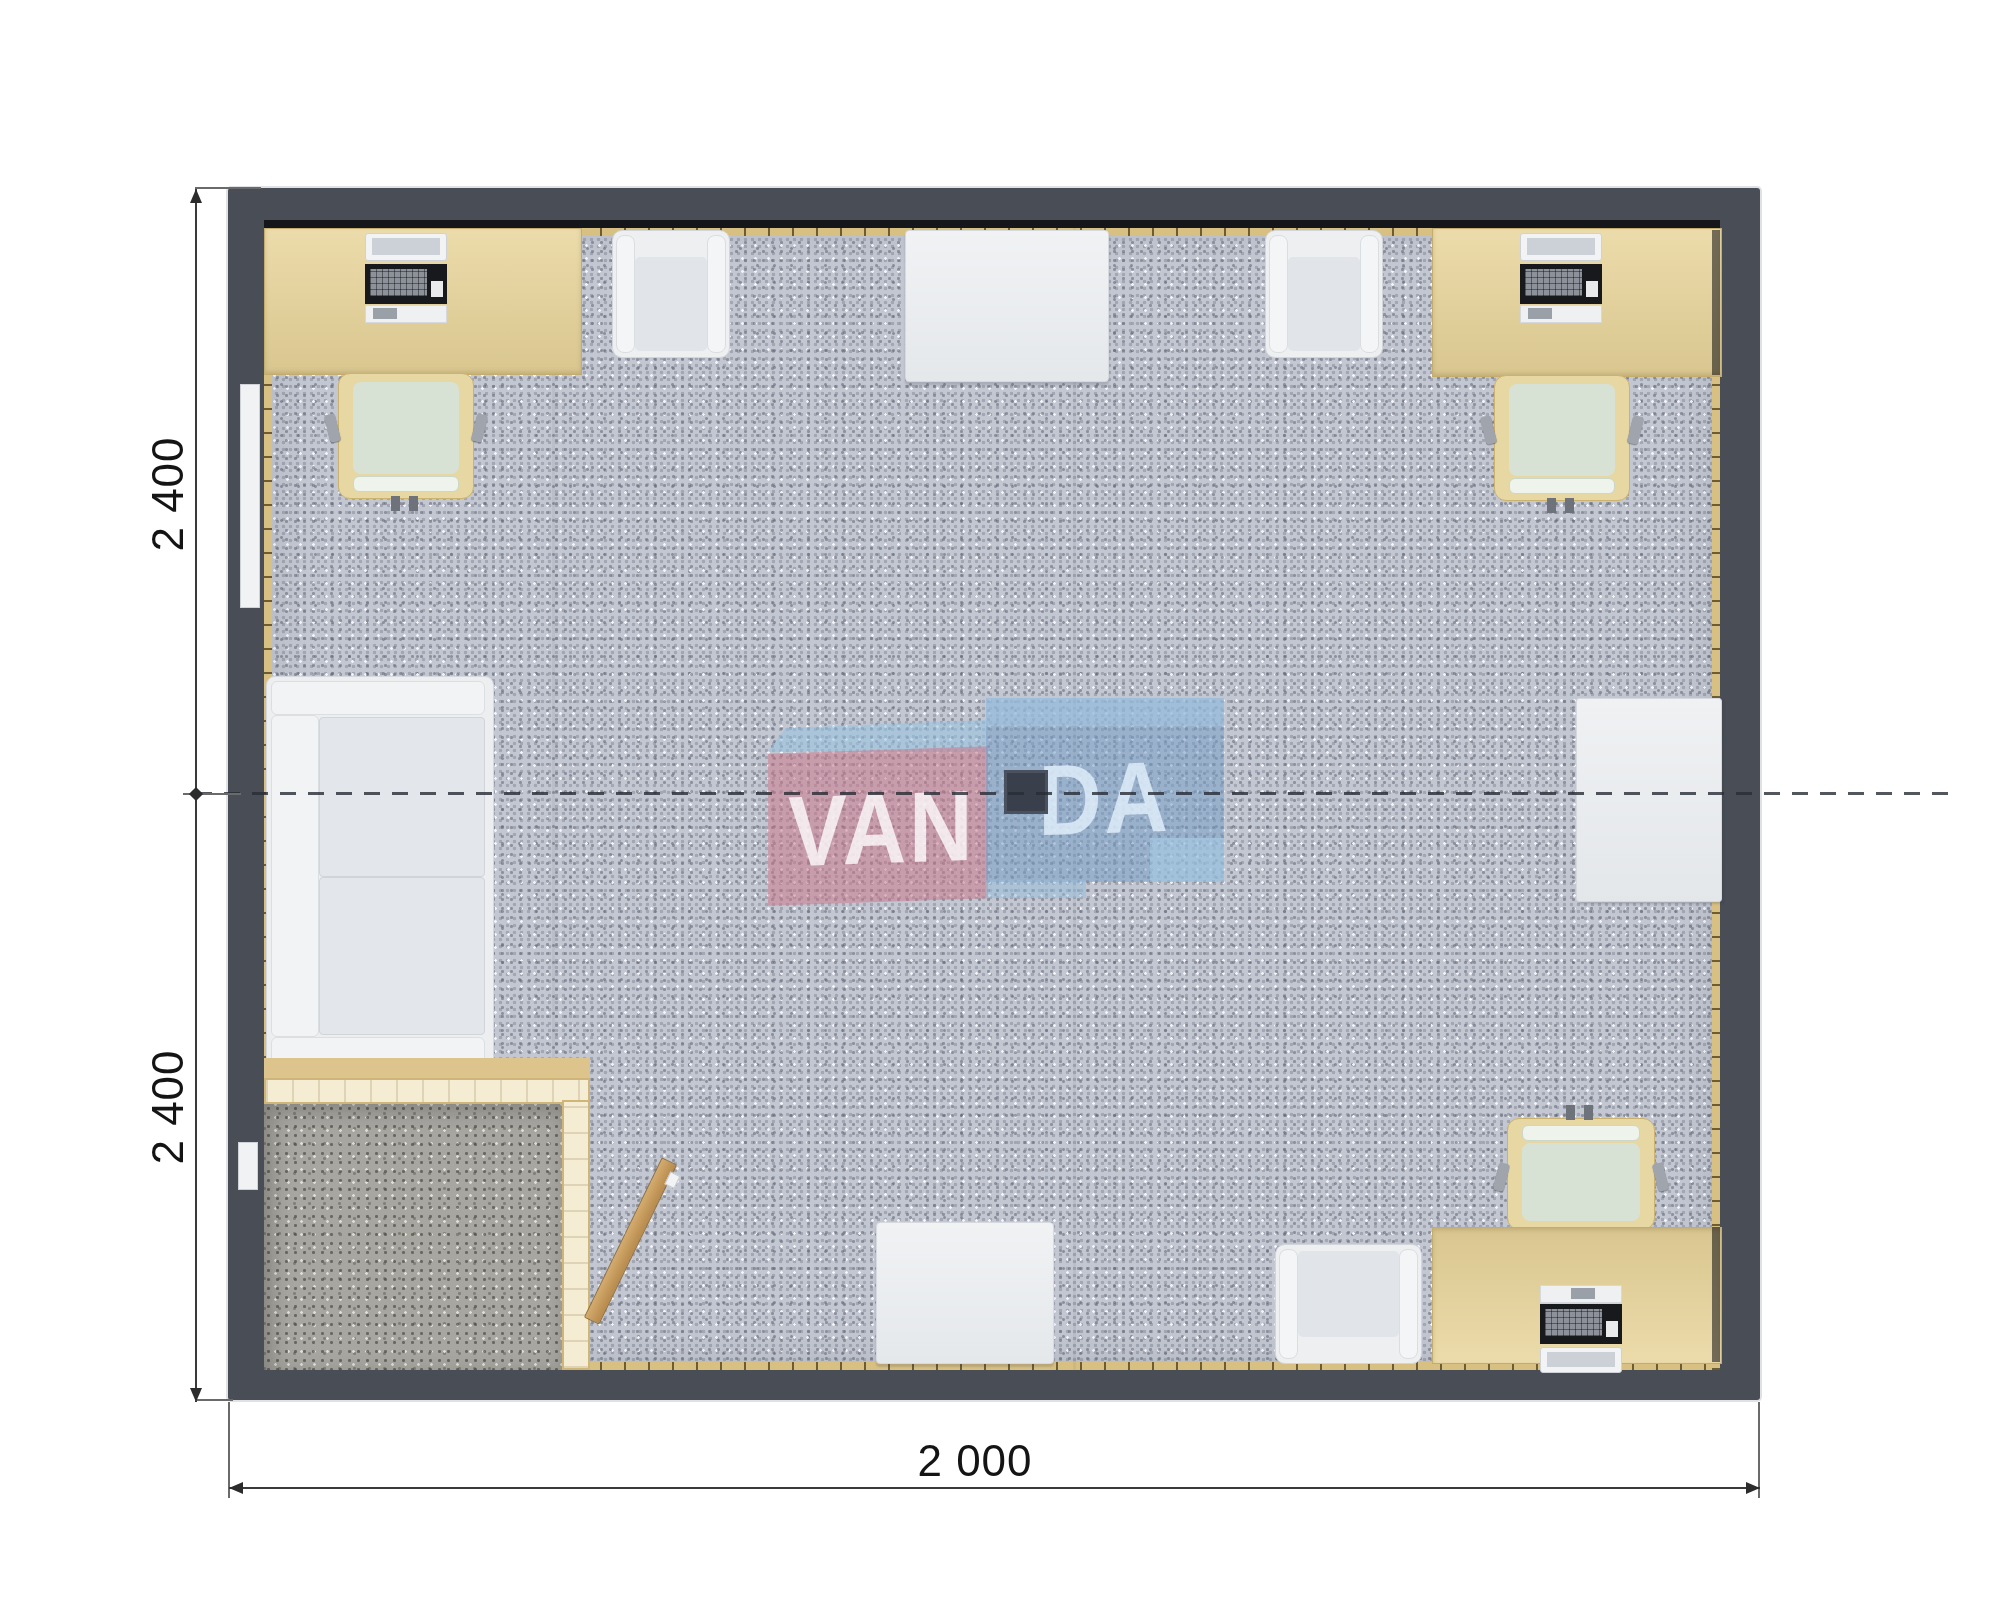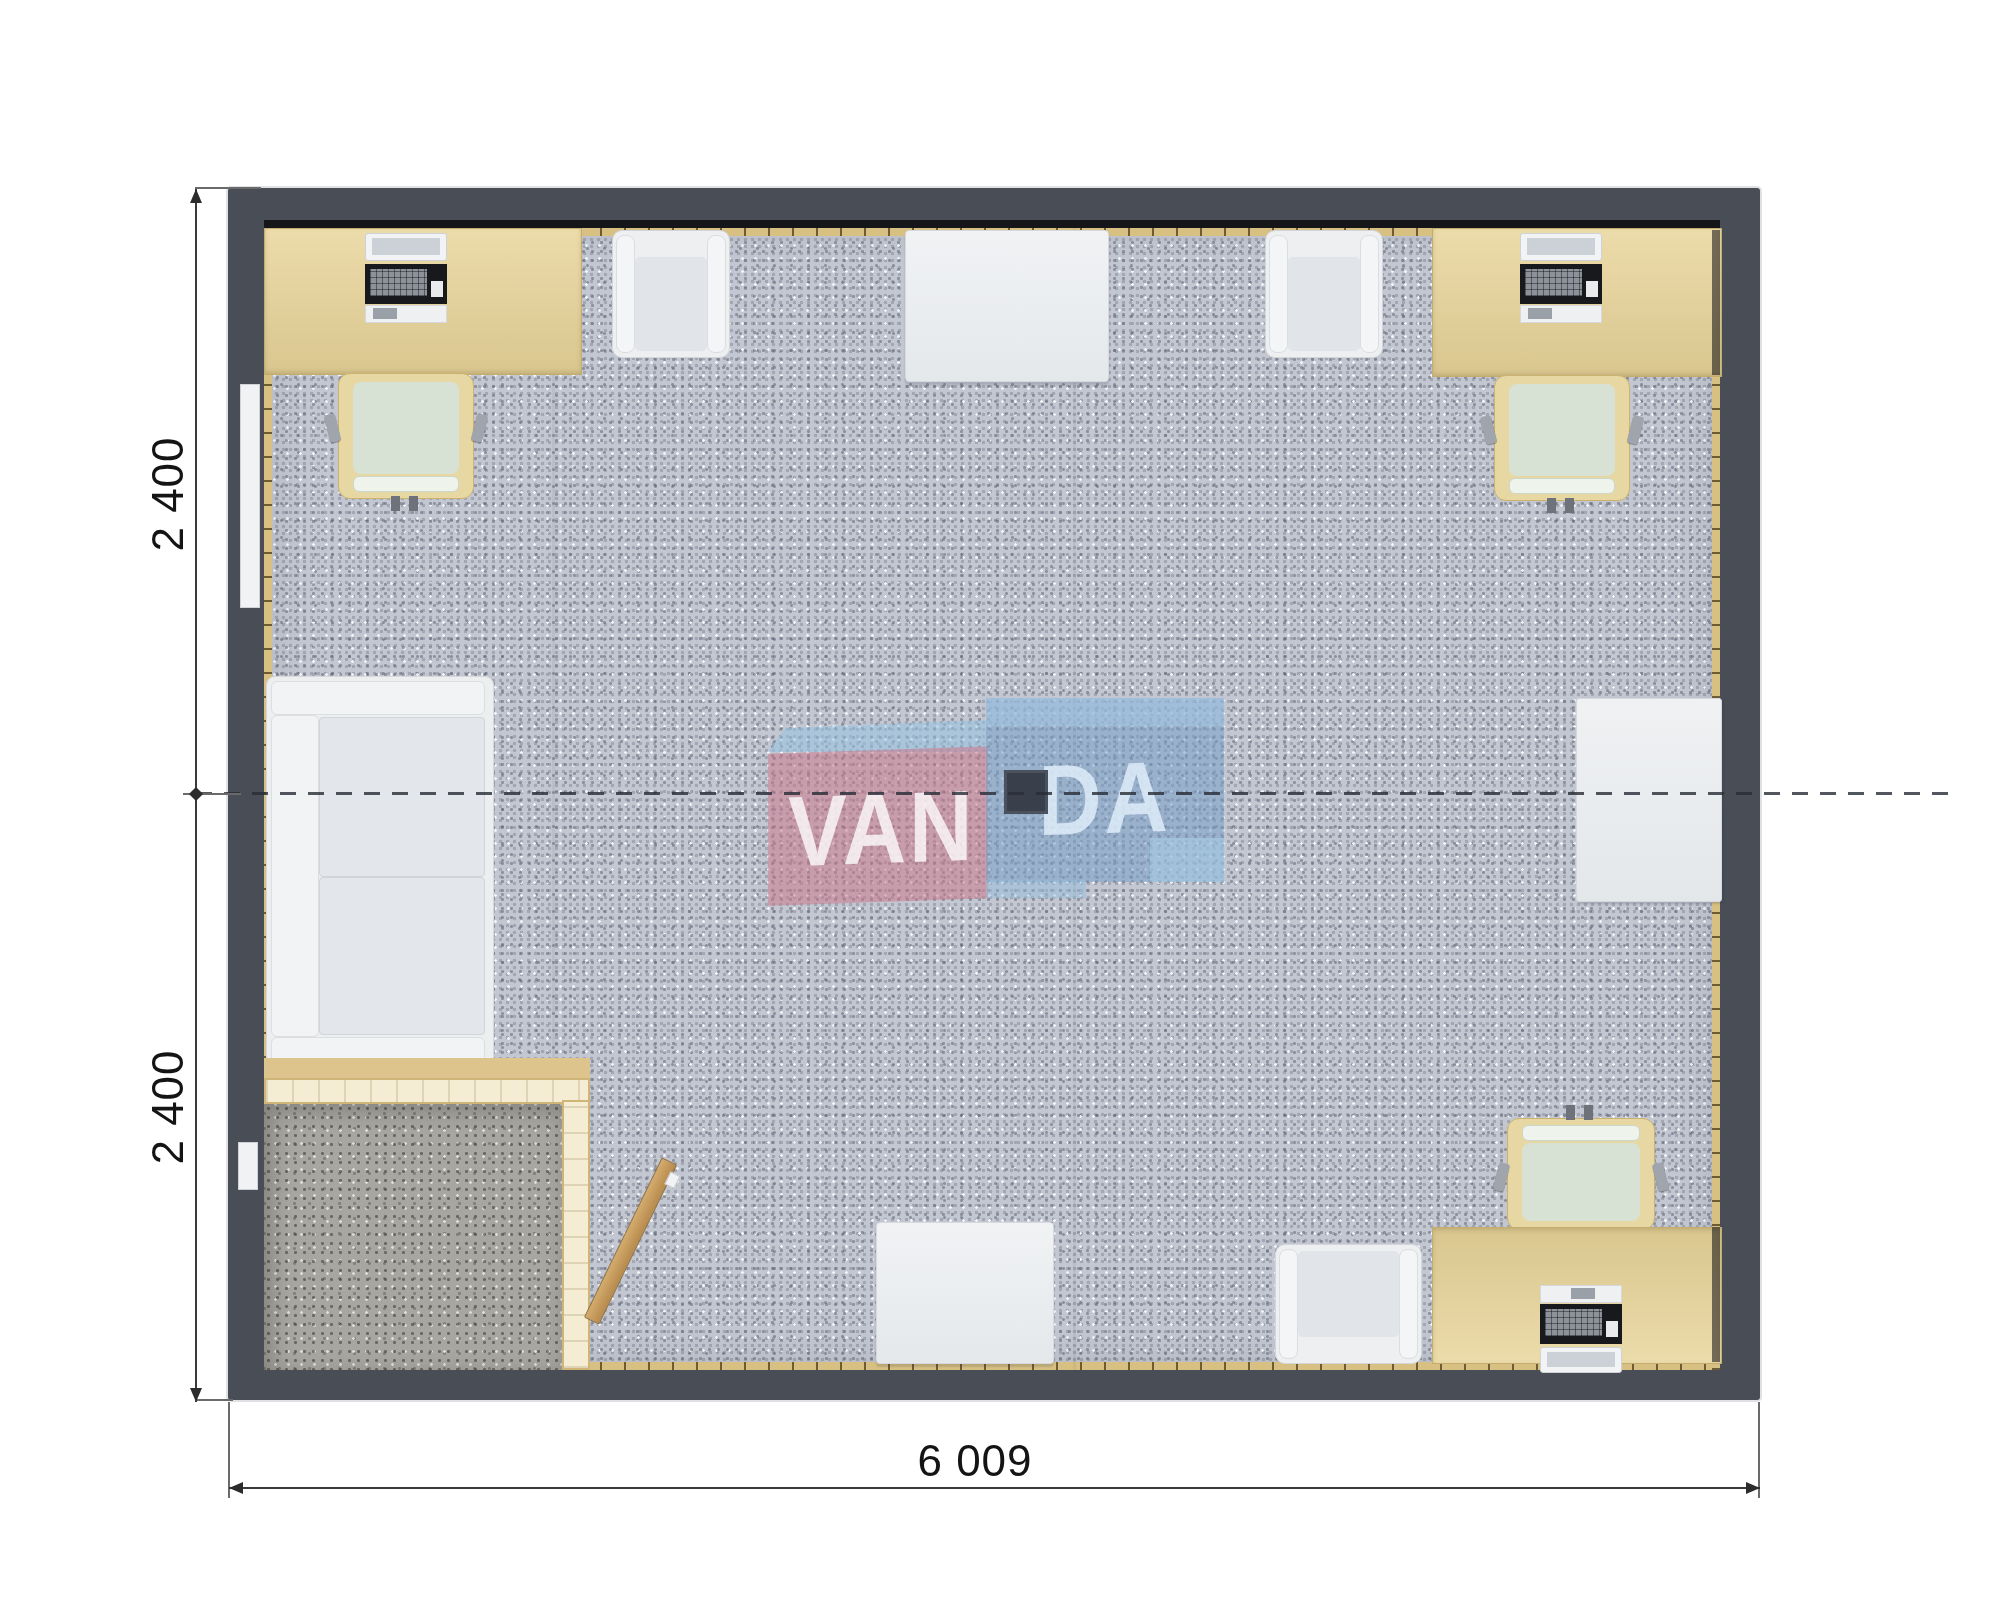--- a/index.html
+++ b/index.html
@@ -257,15 +257,15 @@
   <div class="abs" style="left:191px;top:789px;width:10px;height:10px;background:#2c2c2c;transform:rotate(45deg);"></div>
   <div class="abs tri" style="left:190px;top:1388px;border-left:6px solid transparent;border-right:6px solid transparent;border-top:14px solid #2c2c2c;"></div>
   <div class="abs dim-label rot" style="left:88px;top:471px;width:160px;height:46px;">2 400</div>
   <div class="abs dim-label rot" style="left:88px;top:1084px;width:160px;height:46px;">2 400</div>
 
   <div class="abs ext" style="left:228px;top:1402px;width:2px;height:96px;"></div>
   <div class="abs ext" style="left:1758px;top:1402px;width:2px;height:96px;"></div>
   <div class="abs dim" style="left:229px;top:1487px;width:1531px;height:2px;"></div>
   <div class="abs tri" style="left:229px;top:1482px;border-top:6px solid transparent;border-bottom:6px solid transparent;border-right:14px solid #2c2c2c;"></div>
   <div class="abs tri" style="left:1746px;top:1482px;border-top:6px solid transparent;border-bottom:6px solid transparent;border-left:14px solid #2c2c2c;"></div>
-  <div class="abs dim-label" style="left:875px;top:1438px;width:200px;height:46px;">6 009</div>
+  <div class="abs dim-label" style="left:875px;top:1438px;width:200px;height:46px;">2 000</div>
 
 </div>
 
 </body></html>

